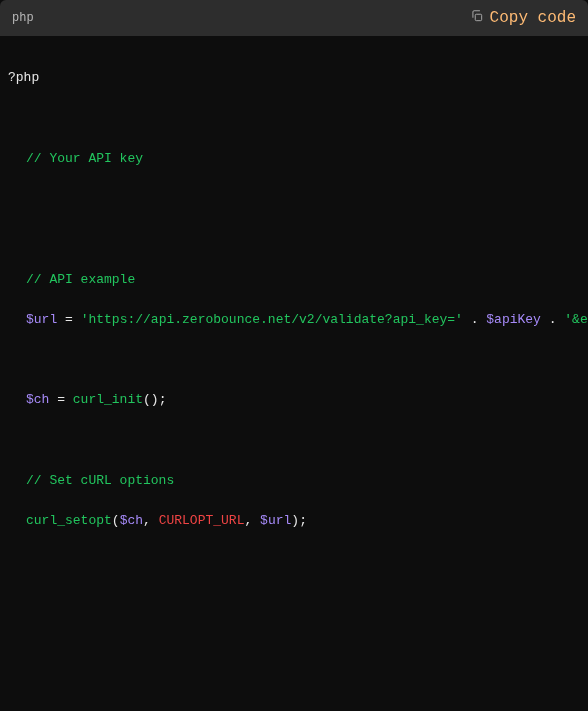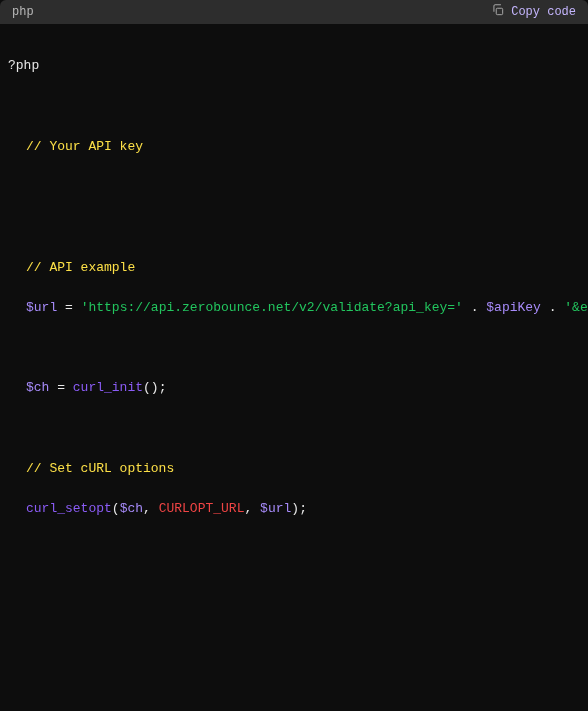--- a/index.html
+++ b/index.html
@@ -10,38 +10,38 @@
     body {
       background: #0d0d0d;
       font-family: 'Consolas', 'Monaco', 'Courier New', monospace;
       font-size: 13px;
       width: 588px;
       height: 711px;
       overflow: hidden;
     }
     .header {
       background: #2d2d2d;
-      height: 24px;
+      height: 36px;
       display: flex;
       align-items: center;
       justify-content: space-between;
       padding: 0 12px;
       border-top-left-radius: 6px;
       border-top-right-radius: 6px;
     }
     .lang-label {
       color: #b8b8b8;
       font-size: 12px;
     }
     .copy-btn {
       display: flex;
       align-items: center;
       gap: 6px;
-      color: #c4b5fd;
-      font-size: 12px;
+      color: #fdba74;
+      font-size: 16px;
       cursor: pointer;
       background: none;
       border: none;
       font-family: inherit;
     }
     .copy-icon svg {
       width: 14px;
       height: 14px;
       stroke: #b8b8b8;
       fill: none;
@@ -52,25 +52,25 @@
       color: #e8e8e8;
       line-height: 1.55;
       white-space: pre;
       background: #0d0d0d;
     }
     .line {
       display: block;
     }
     .indent1 { padding-left: 18px; }
     .c-tag { color: #e8e8e8; margin-top: 32px; }
-    .c-comment { color: #fde047; }
+    .c-comment { color: #22c55e; }
     .c-var { color: #a78bfa; }
     .c-op { color: #e8e8e8; }
     .c-str { color: #22c55e; }
-    .c-func { color: #8b5cf6; text-align: right; }
+    .c-func { color: #22c55e; text-align: right; }
     .c-punct { color: #e8e8e8; }
     .c-white { color: #ef4444; }
   </style>
 </head>
 <body>
 
 <div class="header">
   <span class="lang-label">php</span>
   <button class="copy-btn">
     <span class="copy-icon">

